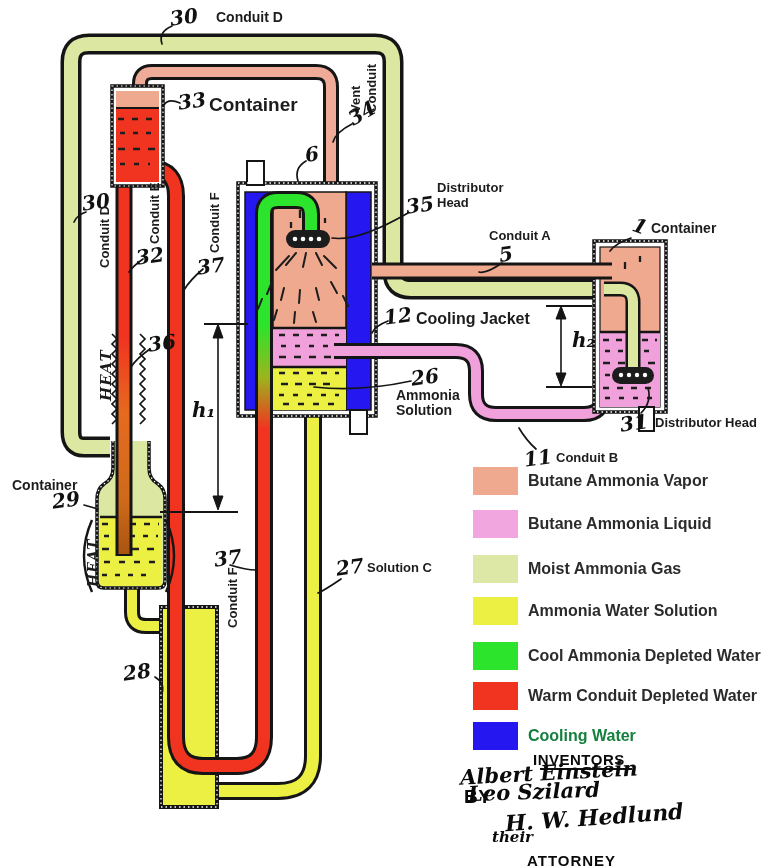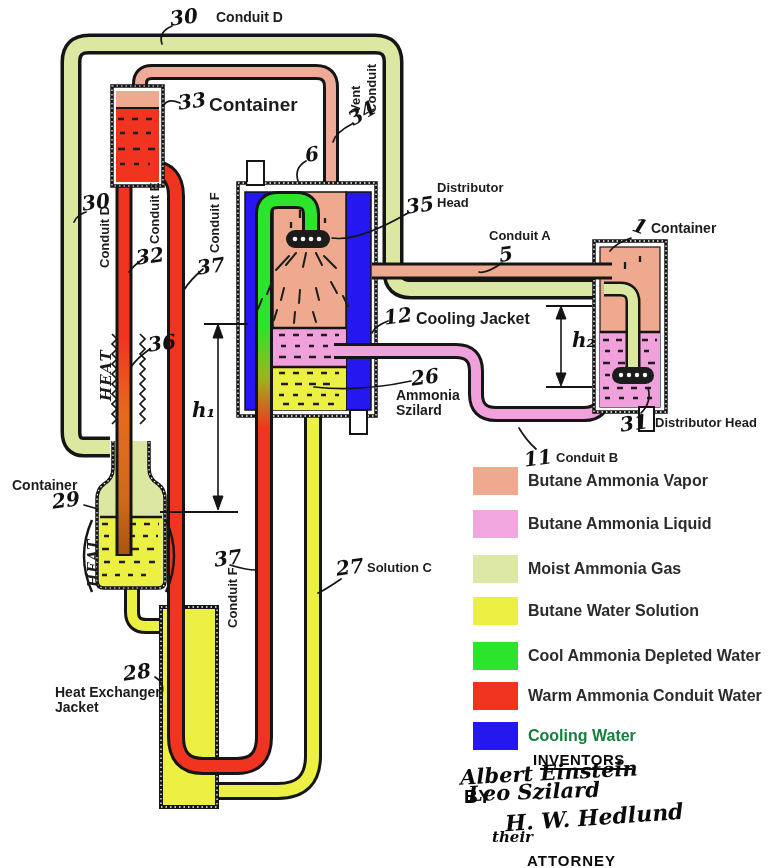--- a/index.html
+++ b/index.html
@@ -270,21 +270,21 @@
 
 <div class="num" style="left:633px;top:214px;transform:rotate(20deg)">1</div>
 <div class="lb" style="left:651px;top:220px;font-size:14px">Container</div>
 
 <div class="num" style="left:384px;top:304px">12</div>
 <div class="lb" style="left:416px;top:310px;font-size:16px">Cooling Jacket</div>
 
 <div class="hlab" style="left:572px;top:328px">h₂</div>
 
 <div class="num" style="left:411px;top:365px">26</div>
-<div class="lb wrap" style="left:396px;top:388px;width:88px;font-size:14px">Ammonia Szilard</div>
+<div class="lb wrap" style="left:396px;top:388px;width:88px;font-size:14px">Ammonia Solution</div>
 
 <div class="num" style="left:620px;top:411px">31</div>
 <div class="lb" style="left:655px;top:415px">Distributor Head</div>
 
 <div class="num" style="left:524px;top:446px">11</div>
 <div class="lb" style="left:556px;top:450px">Conduit B</div>
 
 <div class="num" style="left:82px;top:190px">30</div>
 <div class="lb v" style="left:97px;top:268px">Conduit D</div>
 
@@ -298,21 +298,20 @@
 <div class="lb v" style="left:97px;top:401px;font:italic bold 15px 'DejaVu Serif',serif;letter-spacing:1px">HEAT</div>
 
 <div class="hlab" style="left:192px;top:398px">h₁</div>
 
 <div class="lb" style="left:12px;top:477px;font-size:14px">Container</div>
 <div class="num" style="left:52px;top:488px">29</div>
 
 <div class="lb v" style="left:85px;top:587px;font:italic bold 14px 'DejaVu Serif',serif;letter-spacing:1px">HEAT</div>
 
 <div class="num" style="left:123px;top:660px">28</div>
-<div class="lb wrap" style="left:55px;top:685px;width:140px;font-size:14px">Heat Exchanger Jacket</div>
 
 <div class="num" style="left:214px;top:546px">37</div>
 <div class="lb v" style="left:225px;top:628px">Conduit F</div>
 
 <div class="num" style="left:336px;top:555px">27</div>
 <div class="lb" style="left:367px;top:560px">Solution C</div>
 
 <div>
   <div class="legrow" style="left:473px;top:467px">
     <div class="sw" style="background: rgb(239, 169, 142);"></div>
@@ -321,29 +320,29 @@
   <div class="legrow" style="left:473px;top:510px">
     <div class="sw" style="background: rgb(242, 166, 224);"></div>
     <div class="leglab">Butane Ammonia Liquid</div>
   </div>
   <div class="legrow" style="left:473px;top:555px">
     <div class="sw" style="background: rgb(222, 232, 166);"></div>
     <div class="leglab">Moist Ammonia Gas</div>
   </div>
   <div class="legrow" style="left:473px;top:597px">
     <div class="sw" style="background: rgb(235, 240, 67);"></div>
-    <div class="leglab">Butane Water Solution</div>
+    <div class="leglab">Ammonia Water Solution</div>
   </div>
   <div class="legrow" style="left:473px;top:642px">
     <div class="sw" style="background: rgb(43, 228, 43);"></div>
     <div class="leglab">Cool Ammonia Depleted Water</div>
   </div>
   <div class="legrow" style="left:473px;top:682px">
     <div class="sw" style="background: rgb(241, 52, 32);"></div>
-    <div class="leglab">Warm Ammonia Conduit Water</div>
+    <div class="leglab">Warm Conduit Depleted Water</div>
   </div>
   <div class="legrow" style="left:473px;top:722px">
     <div class="sw" style="background: rgb(37, 23, 239);"></div>
     <div class="leglab" style="color: #15803d;">Cooling Water</div>
   </div>
 </div>
 
 <div>
   <div class="cap" style="left:533px;top:751px">INVENTORS</div>
   <div style="position:absolute;left:540px;top:768px;width:92px;height:2px;background:#111;z-index:6"></div>

